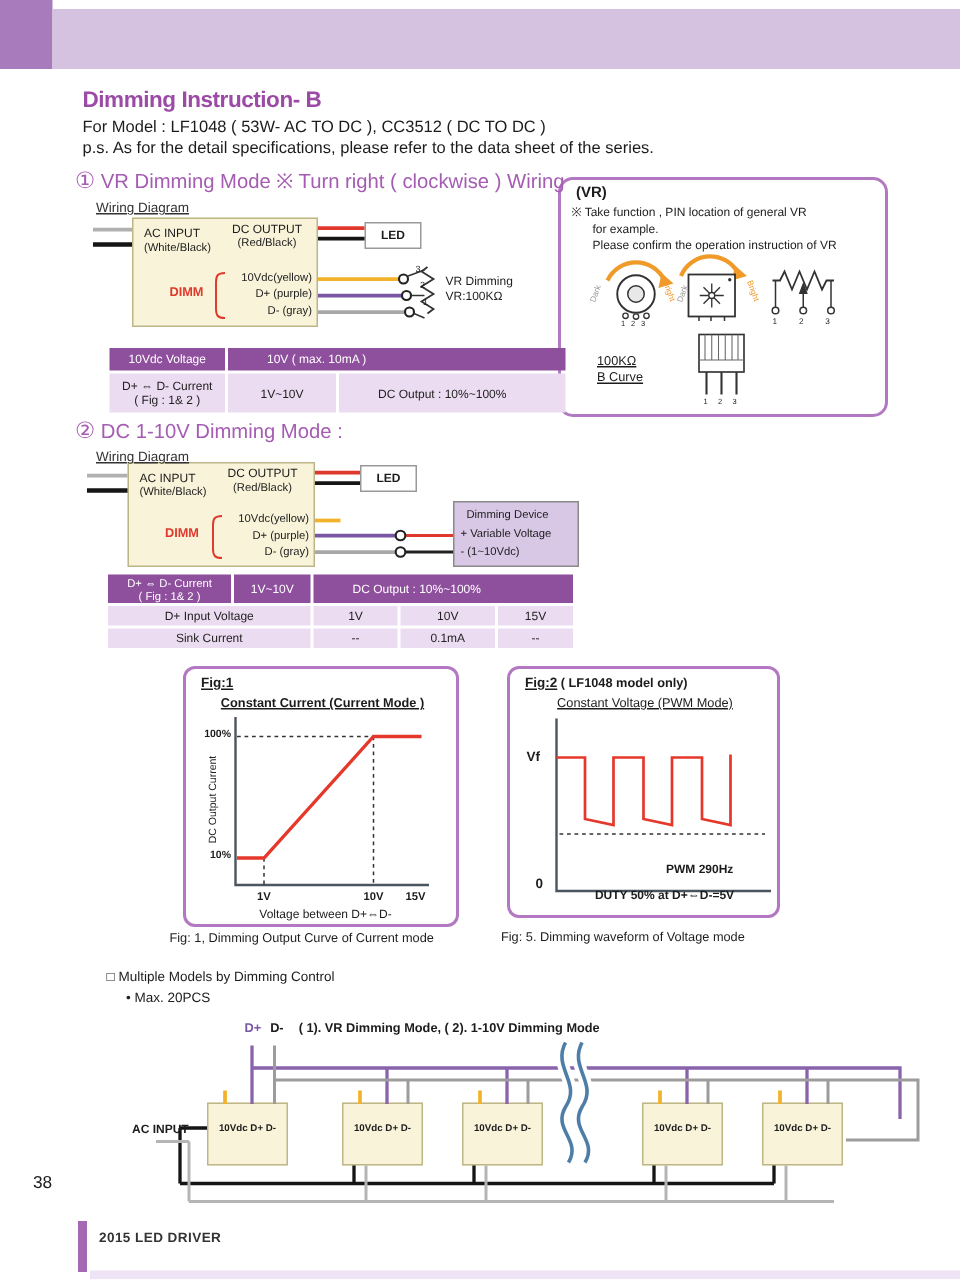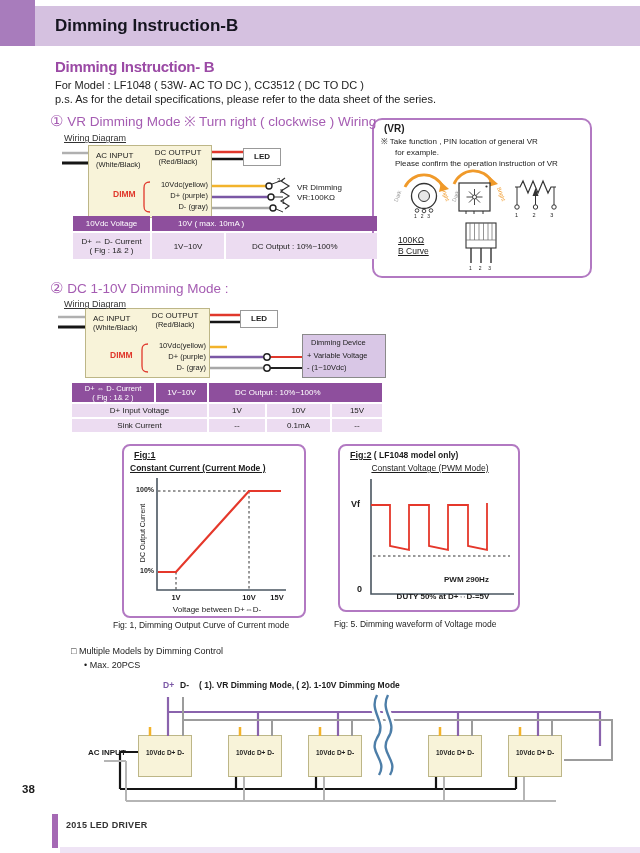--- a/index.html
+++ b/index.html
@@ -132,21 +132,20 @@
       <path d="M236,789 V777 M316,789 V777 M436,789 V777 M516,789 V777" stroke="#151515" stroke-width="2.2"></path>
       <path d="M104,761 H126 M126,761 V801 M126,801 H556" stroke="#b5b5b5" stroke-width="2"></path>
       <path d="M244,801 V777 M324,801 V777 M444,801 V777 M524,801 V777" stroke="#b5b5b5" stroke-width="2"></path>
       <path d="M377,695 C368,712 388,722 377,738 C368,753 388,760 379,775" stroke="#fff" stroke-width="8"></path>
       <path d="M388,695 C379,712 399,722 388,738 C379,753 399,760 390,775" stroke="#fff" stroke-width="8"></path>
       <path d="M377,695 C368,712 388,722 377,738 C368,753 388,760 379,775" stroke="#4d7ea8" stroke-width="2.4"></path>
       <path d="M388,695 C379,712 399,722 388,738 C379,753 399,760 390,775" stroke="#4d7ea8" stroke-width="2.4"></path>
     </g>
   </svg>
 
-  <div class="t" style="left:55px;top:16px;font-size:17px;font-weight:bold;color:#15151f">Dimming Instruction-B</div>
 
   <div class="t" style="left:55px;top:58px;font-size:15px;font-weight:bold;color:#9b4aa5;letter-spacing:-0.3px">Dimming Instruction- B</div>
   <div class="t" style="left:55px;top:79px;font-size:11px">For Model : LF1048 ( 53W- AC TO DC ), CC3512 ( DC TO DC )</div>
   <div class="t" style="left:55px;top:93px;font-size:11px">p.s. As for the detail specifications, please refer to the data sheet of the series.</div>
 
   <div class="t" style="left:50px;top:112px;color:#a55cb2;font-size:13.5px">
     <span style="font-size:15px">①</span><span> VR Dimming Mode ※ Turn right ( clockwise ) Wiring</span>
   </div>
   <div class="t u" style="left:64px;top:133px;font-size:9px;color:#333">Wiring Diagram</div>
 
@@ -158,21 +157,21 @@
   <div class="t" style="left:113px;top:190px;font-size:8.5px;font-weight:bold;color:#e0382c">DIMM</div>
   <div class="t" style="left:140px;top:181px;width:68px;text-align:right;font-size:7.5px">10Vdc(yellow)</div>
   <div class="t" style="left:140px;top:192px;width:68px;text-align:right;font-size:7.5px">D+ (purple)</div>
   <div class="t" style="left:140px;top:203px;width:68px;text-align:right;font-size:7.5px">D- (gray)</div>
   <div class="t" style="left:277px;top:177px;font-size:6px">3</div>
   <div class="t" style="left:280px;top:188px;font-size:6px">2</div>
   <div class="t" style="left:282px;top:199px;font-size:6px">1</div>
   <div class="t" style="left:297px;top:183px;font-size:8px">VR Dimming</div>
   <div class="t" style="left:297px;top:193px;font-size:8px">VR:100KΩ</div>
 
-  <div class="tbl" style="left:73px;top:216px;width:359px">
+  <div class="tbl" style="left:73px;top:232px;width:359px">
     <div class="tr">
       <div class="th" style="width:77px;height:15px">10Vdc Voltage</div>
       <div class="th cl" style="width:225px;height:15px">10V ( max. 10mA )</div>
     </div>
     <div class="tr">
       <div class="td" style="width:77px;height:26px">
         <div>D+ ⇔ D- Current</div>
         <div>( Fig : 1&amp; 2 )</div>
       </div>
       <div class="td" style="width:72px;height:26px">1V~10V</div>
@@ -229,21 +228,21 @@
     </div>
     <div class="tr">
       <div class="td" style="width:135px;height:13px">Sink Current</div>
       <div class="td" style="width:56px;height:13px">--</div>
       <div class="td" style="width:63px;height:13px">0.1mA</div>
       <div class="td" style="width:50px;height:13px">--</div>
     </div>
   </div>
 
   <div class="t u" style="left:134px;top:450px;font-size:9px;font-weight:bold">Fig:1</div>
-  <div class="t u" style="left:130px;top:464px;width:170px;text-align:left;font-size:8.5px;font-weight:600">Constant Current (Current Mode )</div>
+  <div class="t u" style="left:130px;top:464px;width:170px;text-align:center;font-size:8.5px;font-weight:600">Constant Current (Current Mode )</div>
   <div class="t rot" style="left:143px;top:533px;font-size:7px;transform:translate(-50%,-50%) rotate(-90deg)">DC Output Current</div>
   <div class="t" style="left:128px;top:486px;width:26px;text-align:right;font-size:7px;font-weight:bold">100%</div>
   <div class="t" style="left:132px;top:567px;width:22px;text-align:right;font-size:7px;font-weight:bold">10%</div>
   <div class="t" style="left:167px;top:594px;width:18px;text-align:center;font-size:7.5px;font-weight:600">1V</div>
   <div class="t" style="left:238px;top:594px;width:22px;text-align:center;font-size:7.5px;font-weight:600">10V</div>
   <div class="t" style="left:266px;top:594px;width:22px;text-align:center;font-size:7.5px;font-weight:600">15V</div>
   <div class="t" style="left:137px;top:605px;width:160px;text-align:center;font-size:8px">Voltage between D+⇔D-</div>
   <div class="t" style="left:113px;top:621px;font-size:8.5px">Fig: 1, Dimming Output Curve of Current mode</div>
 
   <div class="t" style="left:350px;top:450px;font-size:9px;font-weight:bold">
@@ -261,16 +260,16 @@
   <div class="t" style="left:163px;top:681px;font-size:8.5px;font-weight:bold">
     <span style="color:#7a57a5;margin-right:6px">D+</span><span style="margin-right:10px">D-</span><span>( 1). VR Dimming Mode, ( 2). 1-10V Dimming Mode</span>
   </div>
   <div class="t" style="left:88px;top:748px;font-size:8px;font-weight:bold">AC INPUT</div>
   <div class="bx" style="left:138px">10Vdc D+ D-</div>
   <div class="bx" style="left:228px">10Vdc D+ D-</div>
   <div class="bx" style="left:308px">10Vdc D+ D-</div>
   <div class="bx" style="left:428px">10Vdc D+ D-</div>
   <div class="bx" style="left:508px">10Vdc D+ D-</div>
 
-  <div class="t" style="left:22px;top:783px;font-size:11.5px;font-weight:bold">38</div>
+  <div class="t" style="left:22px;top:783px;font-size:11.5px;font-weight:normal">38</div>
   <div class="t" style="left:66px;top:820px;font-size:9px;font-weight:600;letter-spacing:0.3px;color:#333">2015 LED DRIVER</div>
 
 </div>
 
 </body></html>

